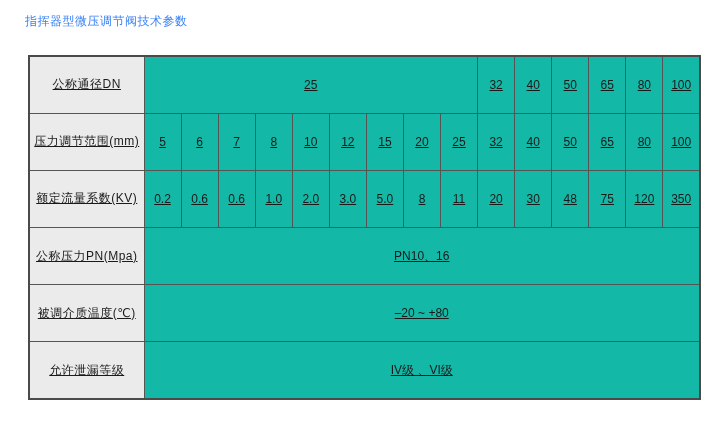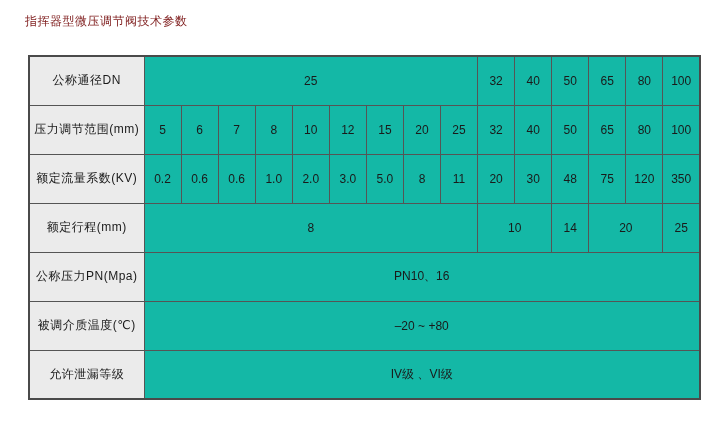--- a/index.html
+++ b/index.html
@@ -13,21 +13,21 @@
     width: 727px;
     height: 421px;
     background: #ffffff;
     overflow: hidden;
   }
   .doc-title {
     position: absolute;
     left: 25px;
     top: 13px;
     font-size: 12px;
-    color: #7f1d1d;
+    color: #3b82f6;
     letter-spacing: 0.5px;
   }
   table.spec-table {
     position: absolute;
     left: 28px;
     top: 55px;
     width: 671px;
     height: 345px;
     border-collapse: collapse;
     table-layout: fixed;
@@ -39,20 +39,21 @@
   table.spec-table th,
   table.spec-table td {
     border: 1px solid #555555;
     padding: 0;
     text-align: center;
     vertical-align: middle;
     font-size: 12px;
     color: #1a1a1a;
     white-space: nowrap;
     overflow: hidden;
+    text-decoration: underline;
   }
   table.spec-table th {
     background: #ebebeb;
     font-weight: normal;
     letter-spacing: 0.5px;
   }
   table.spec-table td {
     background: #14b8a6;
   }
 </style>
@@ -122,28 +123,20 @@
           <td>8</td>
           <td>11</td>
           <td>20</td>
           <td>30</td>
           <td>48</td>
           <td>75</td>
           <td>120</td>
           <td>350</td>
         </tr>
         <tr>
-          <th>额定行程(mm)</th>
-          <td colspan="9">8</td>
-          <td colspan="2">10</td>
-          <td>14</td>
-          <td colspan="2">20</td>
-          <td>25</td>
-        </tr>
-        <tr>
           <th>公称压力PN(Mpa)</th>
           <td colspan="15">PN10、16</td>
         </tr>
         <tr>
           <th>被调介质温度(℃)</th>
           <td colspan="15">–20 ~ +80</td>
         </tr>
         <tr>
           <th>允许泄漏等级</th>
           <td colspan="15">IV级 、VI级</td>

